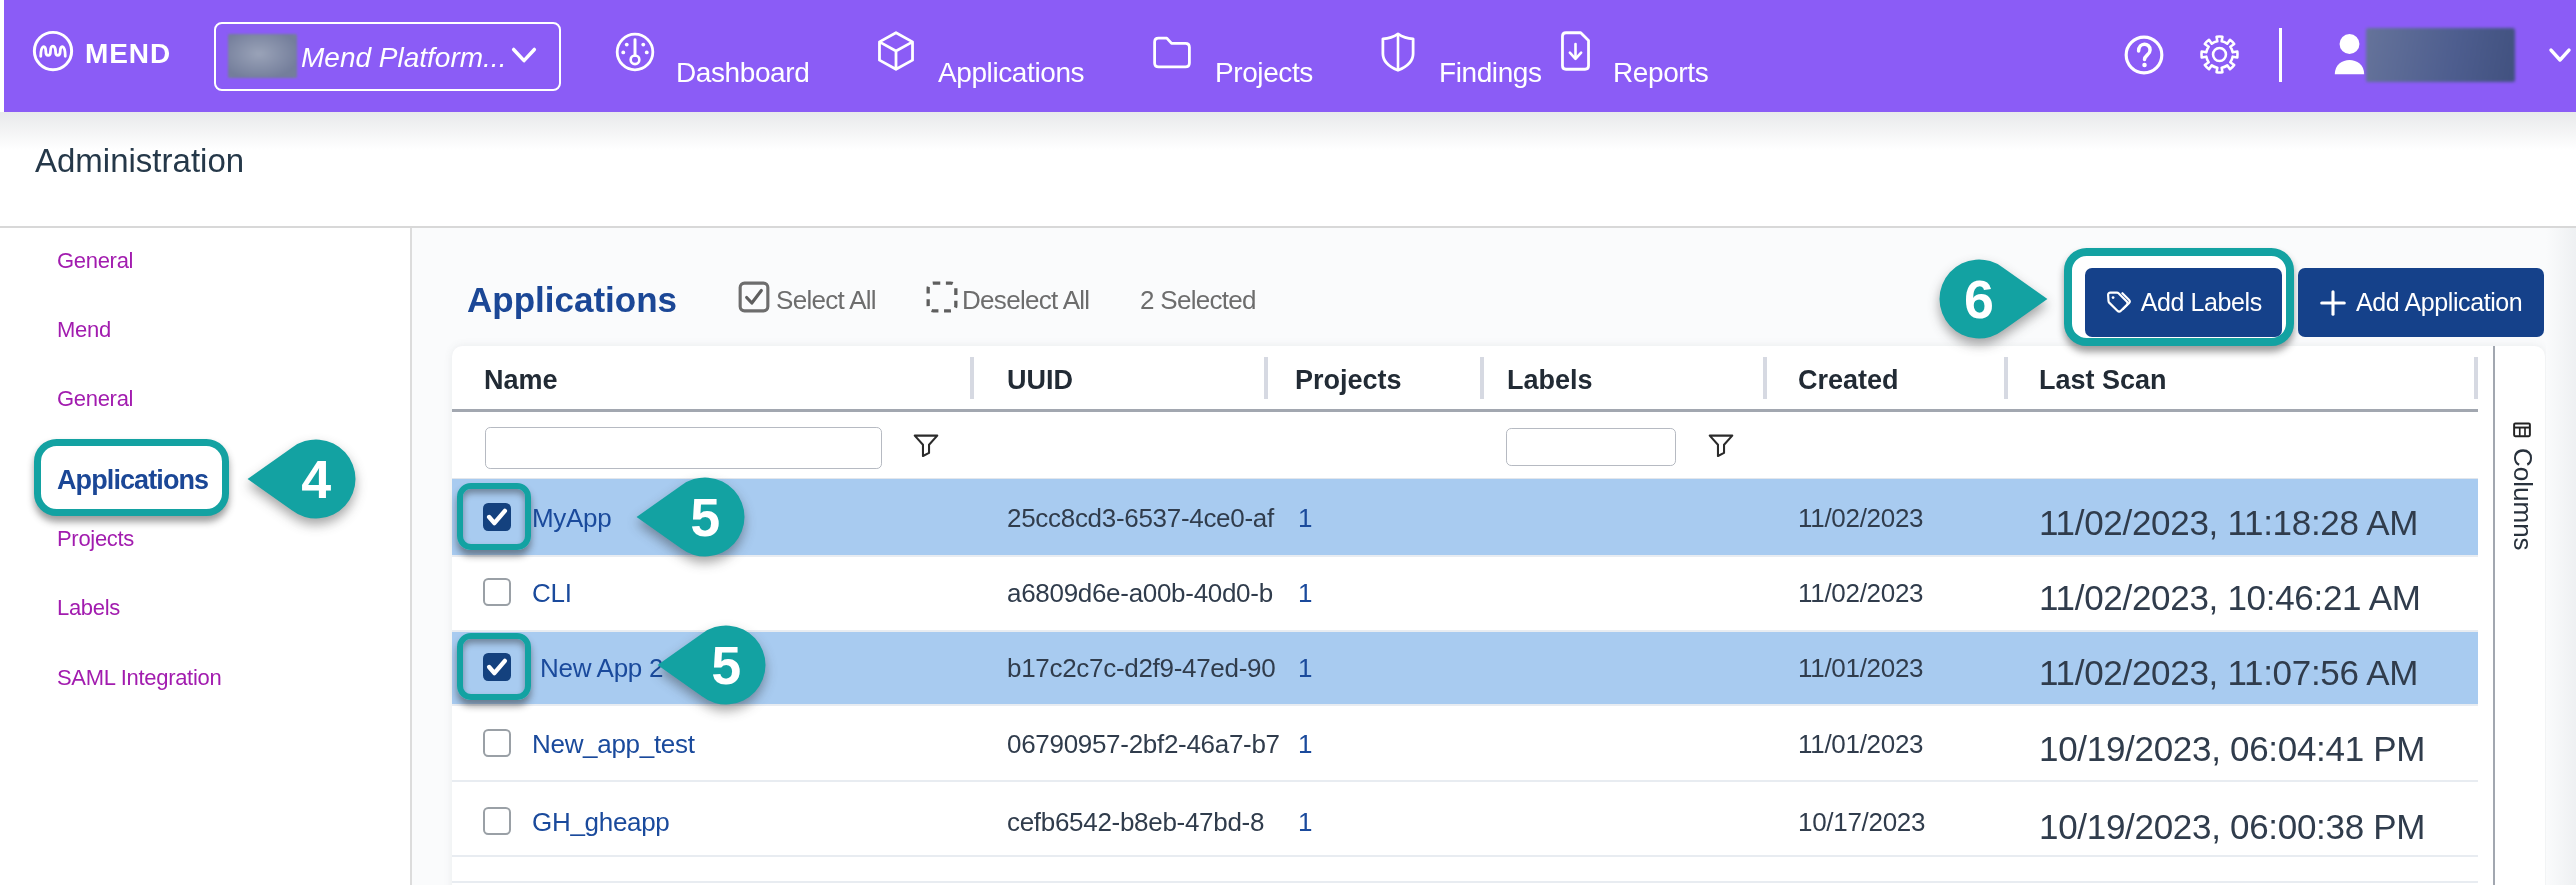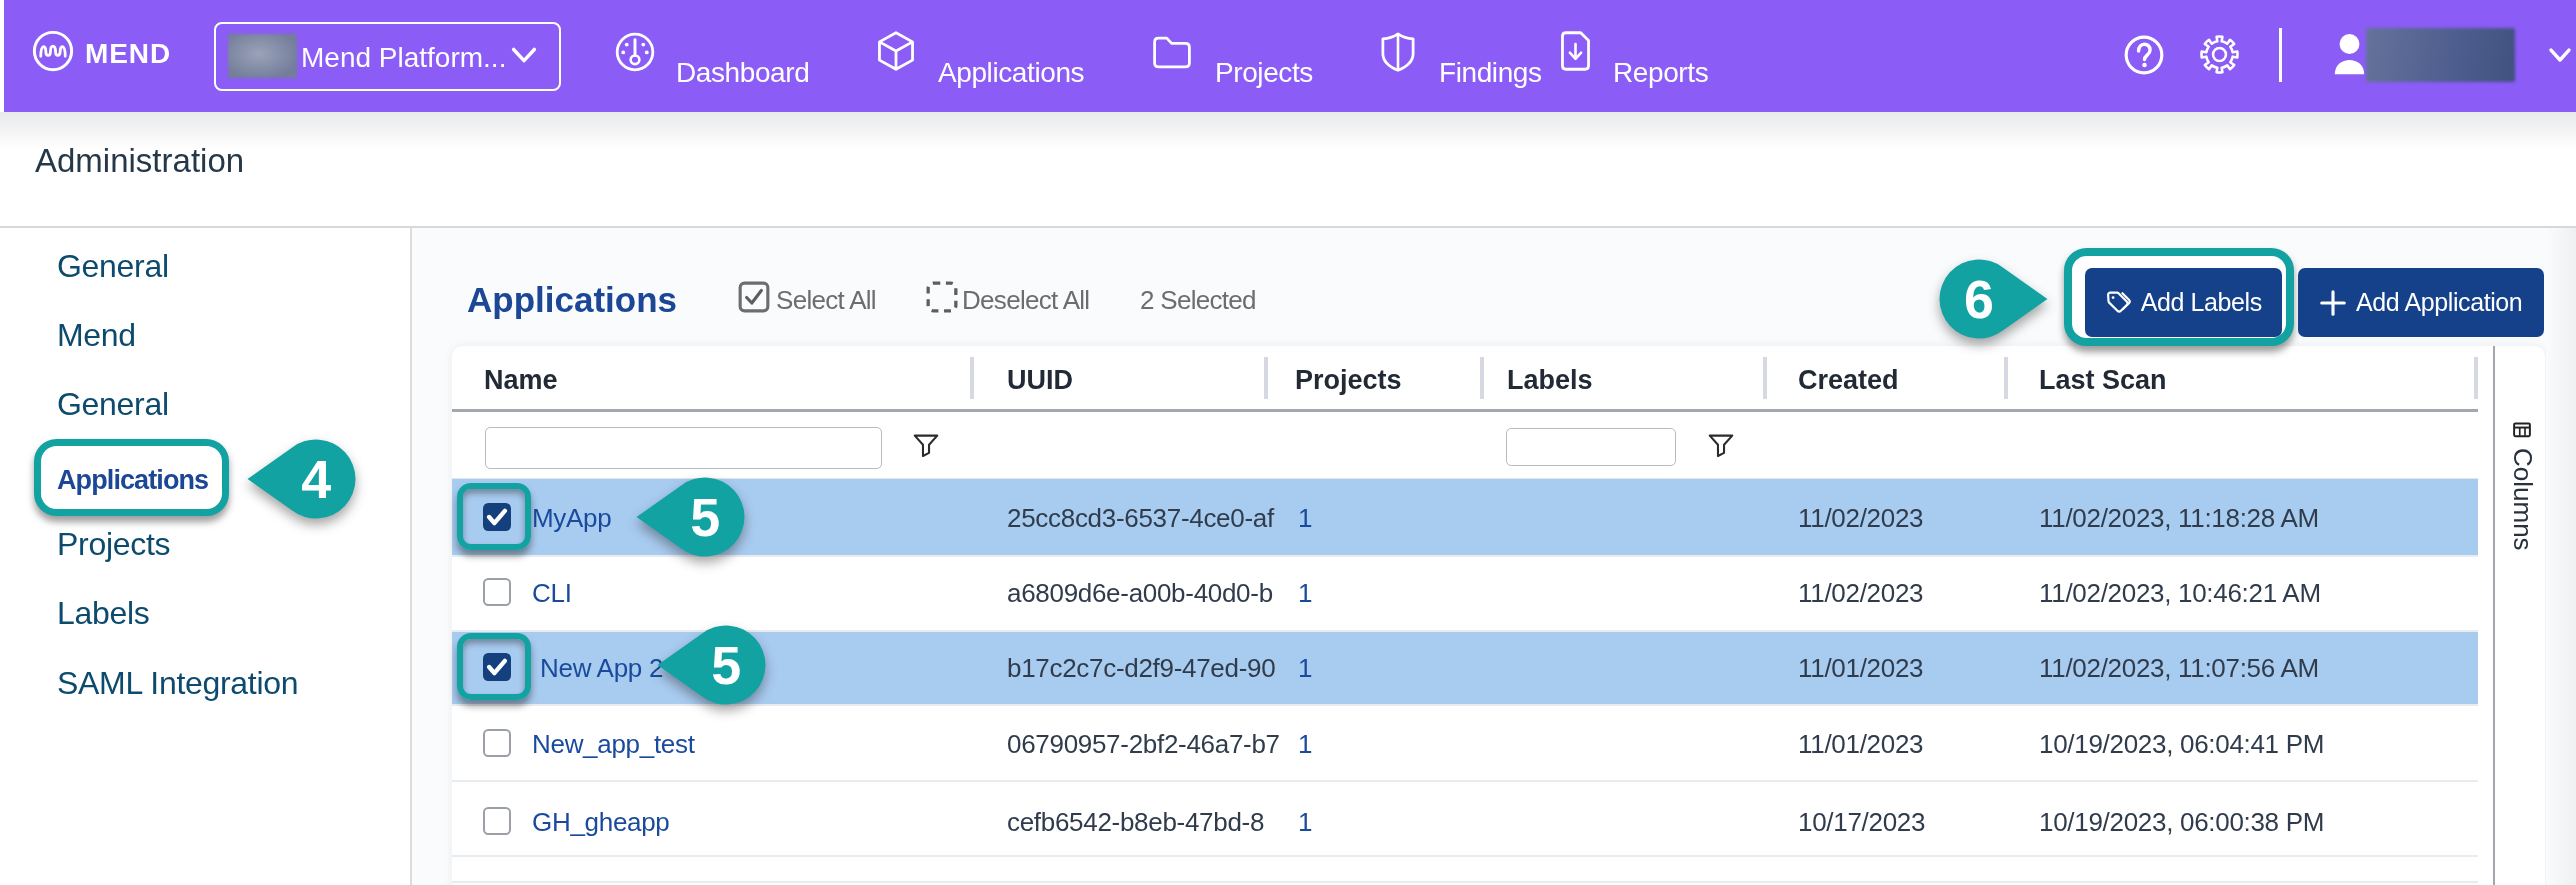--- a/index.html
+++ b/index.html
@@ -9,21 +9,21 @@
   
   #nav { position:absolute; left:4px; top:0; width:2576px; height:112px; background:#8b5cf6; }
   #nav .navtxt { position:absolute; color:#ffffff; font-size:28px; letter-spacing:-0.4px; top:39px;margin-top:18px; }
   #undernav { position:absolute; left:0; top:112px; width:2576px; height:38px;
       background:linear-gradient(#e8e9eb, rgba(255,255,255,0)); }
   
   #pagetitle { position:absolute; left:35px; top:142px; font-size:33px; color:#253849; }
   #headerline { position:absolute; left:0; top:226px; width:2576px; height:1.7px; background:#d8d8d8; }
   
   #sidebar-div { position:absolute; left:410px; top:228px; width:1.7px; height:658px; background:#dcdcdc; }
-  .side-item { position:absolute; left:57px; font-size:32px; letter-spacing:-0.3px; color:#0c4a6e; }
+  .side-item { position:absolute; left:57px; font-size:22px; letter-spacing:-0.3px; color:#a21caf; }
   #content-bg { position:absolute; left:412px; top:228px; width:2164px; height:658px; background:#fafbfc; }
   
   .ring { position:absolute; border:7px solid #13a2a2; background:#ffffff;
       box-shadow:0 5.2px 7.8px rgba(40,40,40,.45); }
   
   #apps-title { position:absolute; left:467px; top:280px; font-size:35px; font-weight:bold; color:#1b4796; }
   .tool-gray { position:absolute; font-size:26px; letter-spacing:-0.7px; color:#6d6d6d; top:285px; }
   .navy-btn { position:absolute; background:#15418a; border-radius:7px; color:#fff; font-size:25px; letter-spacing:-0.4px;
       display:flex; align-items:center; justify-content:center; }
   
@@ -37,21 +37,21 @@
   .row { position:absolute; left:452px; width:2026px; }
   .row.sel { background:#a8cbf0; }
   .rowline { position:absolute; left:452px; width:2026px; height:1.7px; background:#e8ecf1; }
   .cb { position:absolute; left:483px; width:28px; height:28px; border-radius:5.2px; }
   .cb.off { background:#fff; border:2.6px solid #9aa0a6; }
   .cb.on { background:#14417e; }
   .namelink { position:absolute; left:532px; font-size:26px; letter-spacing:-0.3px; color:#1a4a9c; }
   .uuid { position:absolute; left:1007px; font-size:26px; letter-spacing:-0.3px; color:#303c4c; }
   .one { position:absolute; left:1298px; font-size:26px; color:#1a4a9c; }
   .created { position:absolute; left:1798px; font-size:26px; letter-spacing:-0.3px; color:#303c4c; }
-  .scan { position:absolute; left:2039px; font-size:26px; letter-spacing:-0.3px; color:#303c4c; }
+  .scan { position:absolute; left:2039px; font-size:35px; letter-spacing:-0.3px; color:#303c4c; }
   
   #strip-div { position:absolute; left:2493px; top:346px; width:1.7px; height:540px; background:#a2a7b0; }
   #columns-label { position:absolute; left:2507px; top:448px; font-size:26px; color:#28313c;
       writing-mode:vertical-rl; }
   #right-fade { position:absolute; left:2546px; top:228px; width:30px; height:658px;
       background:linear-gradient(to right, #fafbfc, #eef0f2); }
 </style>
 </head>
 <body>
 <div id="content-bg"></div>
@@ -61,21 +61,21 @@
 <div id="nav">
 
   <svg class="abs" style="left:28px; top:30px;" width="42" height="42" viewBox="-24 -24 48 48">
     <circle cx="0" cy="0" r="21.3" fill="none" stroke="#fff" stroke-width="3.4"></circle>
     <path d="M-14 6 C-14 -7.5 -8.2 -7.5 -8.2 0.5 C-8.2 6.5 -2.9 6.5 -2.9 0.5 C-2.9 -7.5 2.9 -7.5 2.9 0.5 C2.9 6.5 8.2 6.5 8.2 0.5 C8.2 -7.5 14 -7.5 14 6" fill="none" stroke="#fff" stroke-width="3.2" stroke-linecap="round"></path>
   </svg>
   <div class="abs" style="left:81px; top:38px; font-size:28px; font-weight:bold; color:#fff; letter-spacing:0.9px;">MEND</div>
 
   <div class="abs" style="left:210px; top:22px; width:347px; height:69px; border:2.2px solid #fff; border-radius:7.8px;"></div>
   <div class="abs" style="left:224px; top:34px; width:69px; height:44px; border-radius:1.7px; background:radial-gradient(ellipse at 45% 45%, #9aa3b8, #747e9b 75%); filter:blur(1.3px);"></div>
-  <div class="abs" style="left:297px; top:42px; font-size:28px; color:#fff;">Mend Platform...</div>
+  <div class="abs" style="left:297px; top:42px; font-size:28px; color:#fff;font-style:italic;">Mend Platform...</div>
   <svg class="abs" style="left:506px; top:46px;" width="28" height="19" viewBox="0 0 32 22">
       <polyline points="4,4 16,17 28,4" fill="none" stroke="#fff" stroke-width="4" stroke-linecap="round" stroke-linejoin="round"></polyline>
     </svg>
 
   <svg class="abs" style="left:611px; top:32px;" width="40" height="40" viewBox="-23 -23 46 46">
     <circle cx="0" cy="0" r="20.5" fill="none" stroke="#fff" stroke-width="3.2"></circle>
     <line x1="0" y1="-14" x2="0" y2="4" stroke="#fff" stroke-width="3.4" stroke-linecap="round"></line>
     <circle cx="0" cy="9" r="5" fill="none" stroke="#fff" stroke-width="3"></circle>
     <circle cx="-9.5" cy="-8.5" r="2.2" fill="#fff"></circle>
       <circle cx="9.5" cy="-8.5" r="2.2" fill="#fff"></circle>

